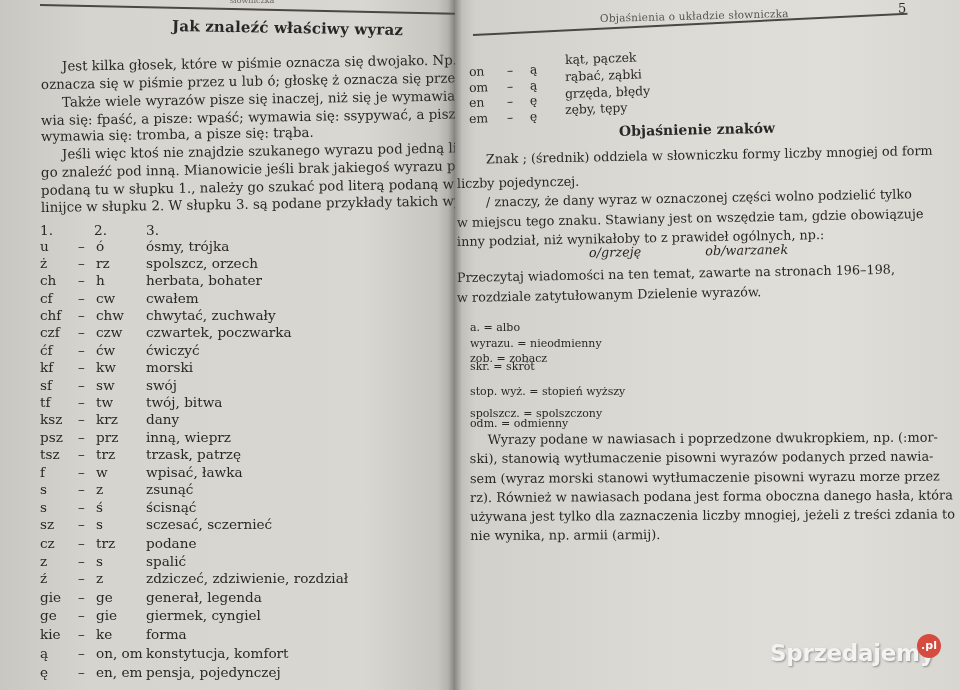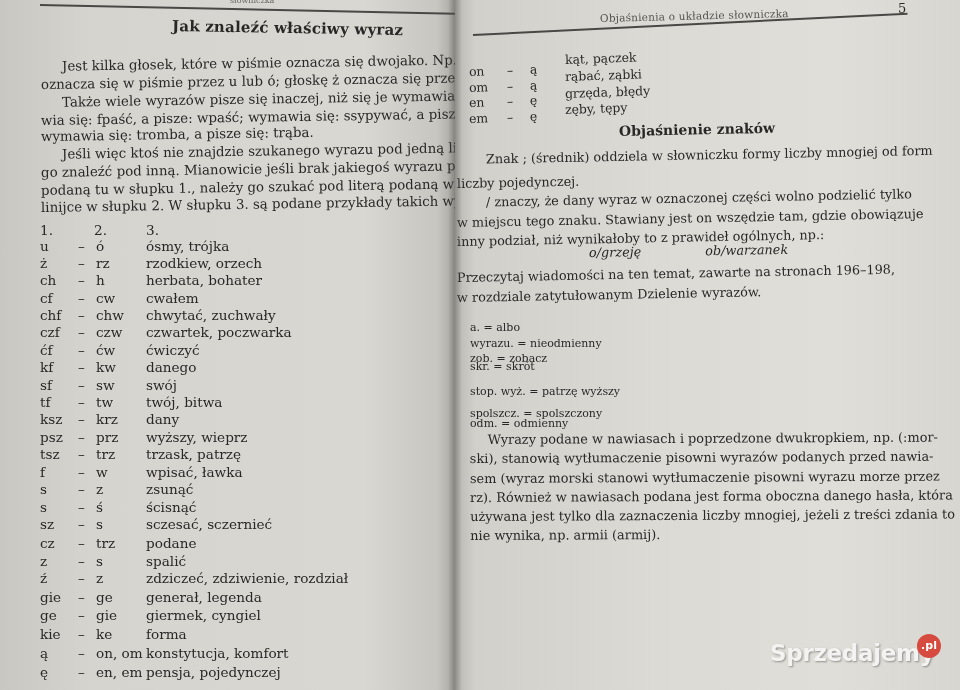--- a/index.html
+++ b/index.html
@@ -136,21 +136,21 @@
     <div class="table-row" style="top:238px">
         <span class="col1">u</span>
         <span class="col-dash">–</span>
         <span class="col2">ó</span>
         <span class="col3">ósmy, trójka</span>
       </div>
     <div class="table-row" style="top:255px">
         <span class="col1">ż</span>
         <span class="col-dash">–</span>
         <span class="col2">rz</span>
-        <span class="col3">rzodkiew, orzech</span>
+        <span class="col3">spolszcz, orzech</span>
       </div>
     <div class="table-row" style="top:272px">
         <span class="col1">ch</span>
         <span class="col-dash">–</span>
         <span class="col2">h</span>
         <span class="col3">herbata, bohater</span>
       </div>
     <div class="table-row" style="top:290px">
         <span class="col1">cf</span>
         <span class="col-dash">–</span>
@@ -172,21 +172,21 @@
     <div class="table-row" style="top:342px">
         <span class="col1">ćf</span>
         <span class="col-dash">–</span>
         <span class="col2">ćw</span>
         <span class="col3">ćwiczyć</span>
       </div>
     <div class="table-row" style="top:359px">
         <span class="col1">kf</span>
         <span class="col-dash">–</span>
         <span class="col2">kw</span>
-        <span class="col3">danego</span>
+        <span class="col3">morski</span>
       </div>
     <div class="table-row" style="top:377px">
         <span class="col1">sf</span>
         <span class="col-dash">–</span>
         <span class="col2">sw</span>
         <span class="col3">swój</span>
       </div>
     <div class="table-row" style="top:394px">
         <span class="col1">tf</span>
         <span class="col-dash">–</span>
@@ -196,21 +196,21 @@
     <div class="table-row" style="top:411px">
         <span class="col1">ksz</span>
         <span class="col-dash">–</span>
         <span class="col2">krz</span>
         <span class="col3">dany</span>
       </div>
     <div class="table-row" style="top:429px">
         <span class="col1">psz</span>
         <span class="col-dash">–</span>
         <span class="col2">prz</span>
-        <span class="col3">wyższy, wieprz</span>
+        <span class="col3">inną, wieprz</span>
       </div>
     <div class="table-row" style="top:446px">
         <span class="col1">tsz</span>
         <span class="col-dash">–</span>
         <span class="col2">trz</span>
         <span class="col3">trzask, patrzę</span>
       </div>
     <div class="table-row" style="top:464px">
         <span class="col1">f</span>
         <span class="col-dash">–</span>
@@ -330,21 +330,21 @@
     <span>ob/warzanek</span>
   </div>
 
   <div class="right-para" style="top:268px"><span>Przeczytaj wiadomości na ten temat, zawarte na stronach 196–198,</span></div>
   <div class="right-para" style="top:288px"><span>w rozdziale zatytułowanym Dzielenie wyrazów.</span></div>
 
   <div class="abbrev" style="top:321px"><span>a.</span> <span>=</span> <span>albo</span></div>
   <div class="abbrev" style="top:337px"><span>wyrazu.</span> <span>=</span> <span>nieodmienny</span></div>
   <div class="abbrev" style="top:360px"><span>skr.</span> <span>=</span> <span>skrót</span></div>
   <div class="abbrev" style="top:352px"><span>zob.</span> <span>=</span> <span>zobacz</span></div>
-  <div class="abbrev" style="top:385px"><span>stop. wyż.</span> <span>=</span> <span>patrzę wyższy</span></div>
+  <div class="abbrev" style="top:385px"><span>stop. wyż.</span> <span>=</span> <span>stopień wyższy</span></div>
   <div class="abbrev" style="top:407px"><span>spolszcz.</span> <span>=</span> <span>spolszczony</span></div>
   <div class="abbrev" style="top:417px"><span>odm.</span> <span>=</span> <span>odmienny</span></div>
 
   <div class="body-para">
     <div class="indent">Wyrazy podane w nawiasach i poprzedzone dwukropkiem, np. (:mor-</div>
     <div>ski), stanowią wytłumaczenie pisowni wyrazów podanych przed nawia-</div>
     <div>sem (wyraz morski stanowi wytłumaczenie pisowni wyrazu morze przez</div>
     <div>rz). Również w nawiasach podana jest forma oboczna danego hasła, która</div>
     <div>używana jest tylko dla zaznaczenia liczby mnogiej, jeżeli z treści zdania to</div>
     <div>nie wynika, np. armii (armij).</div>

